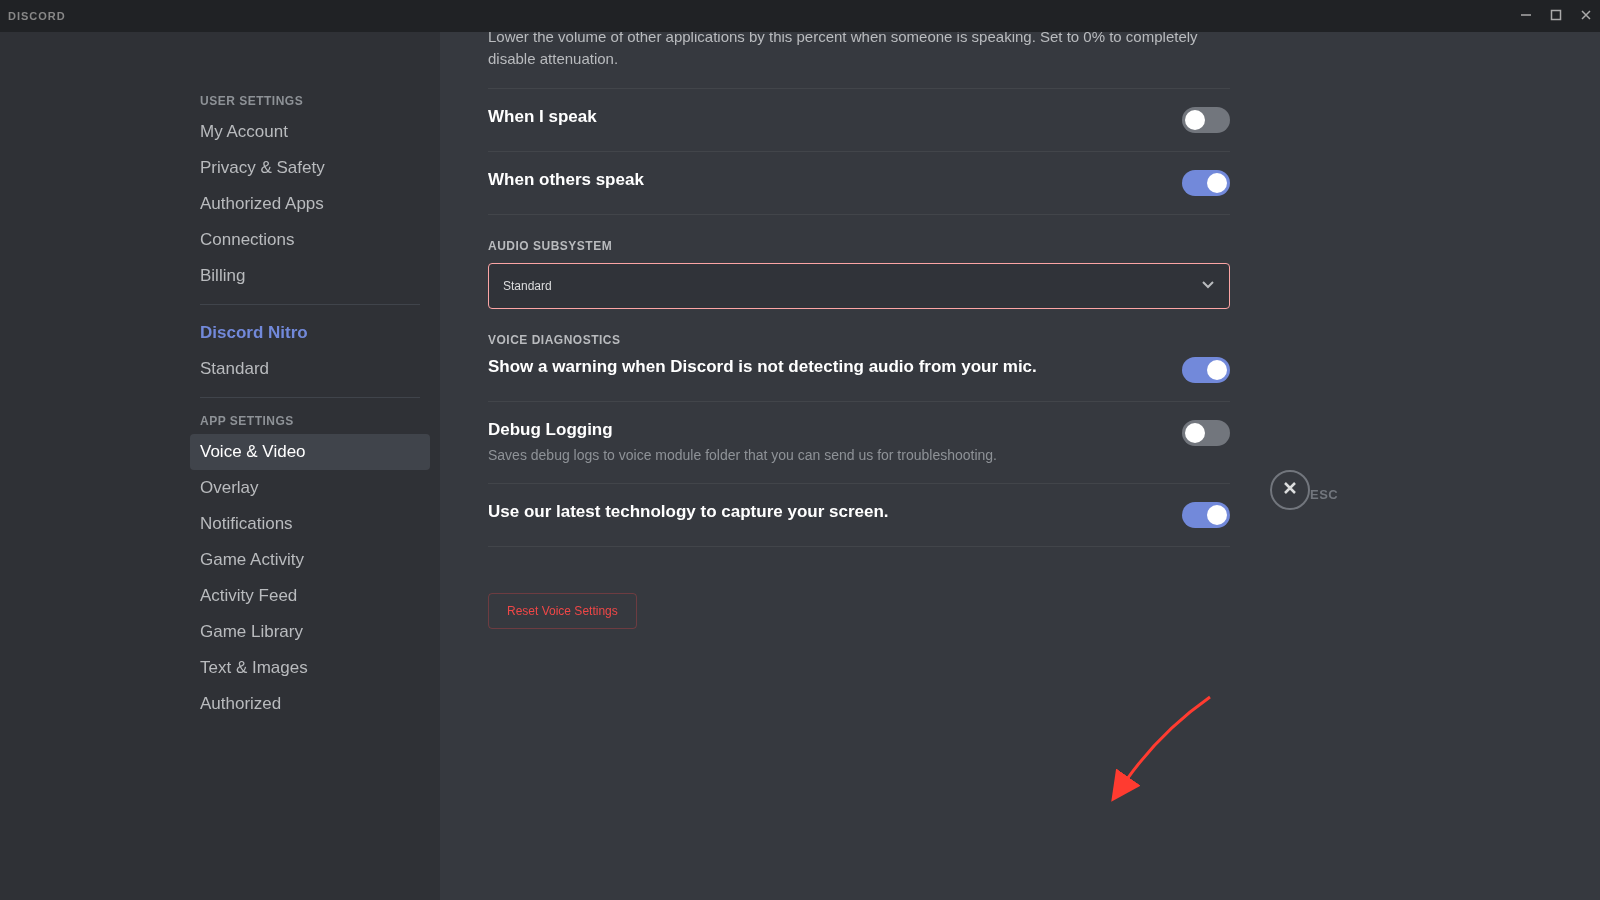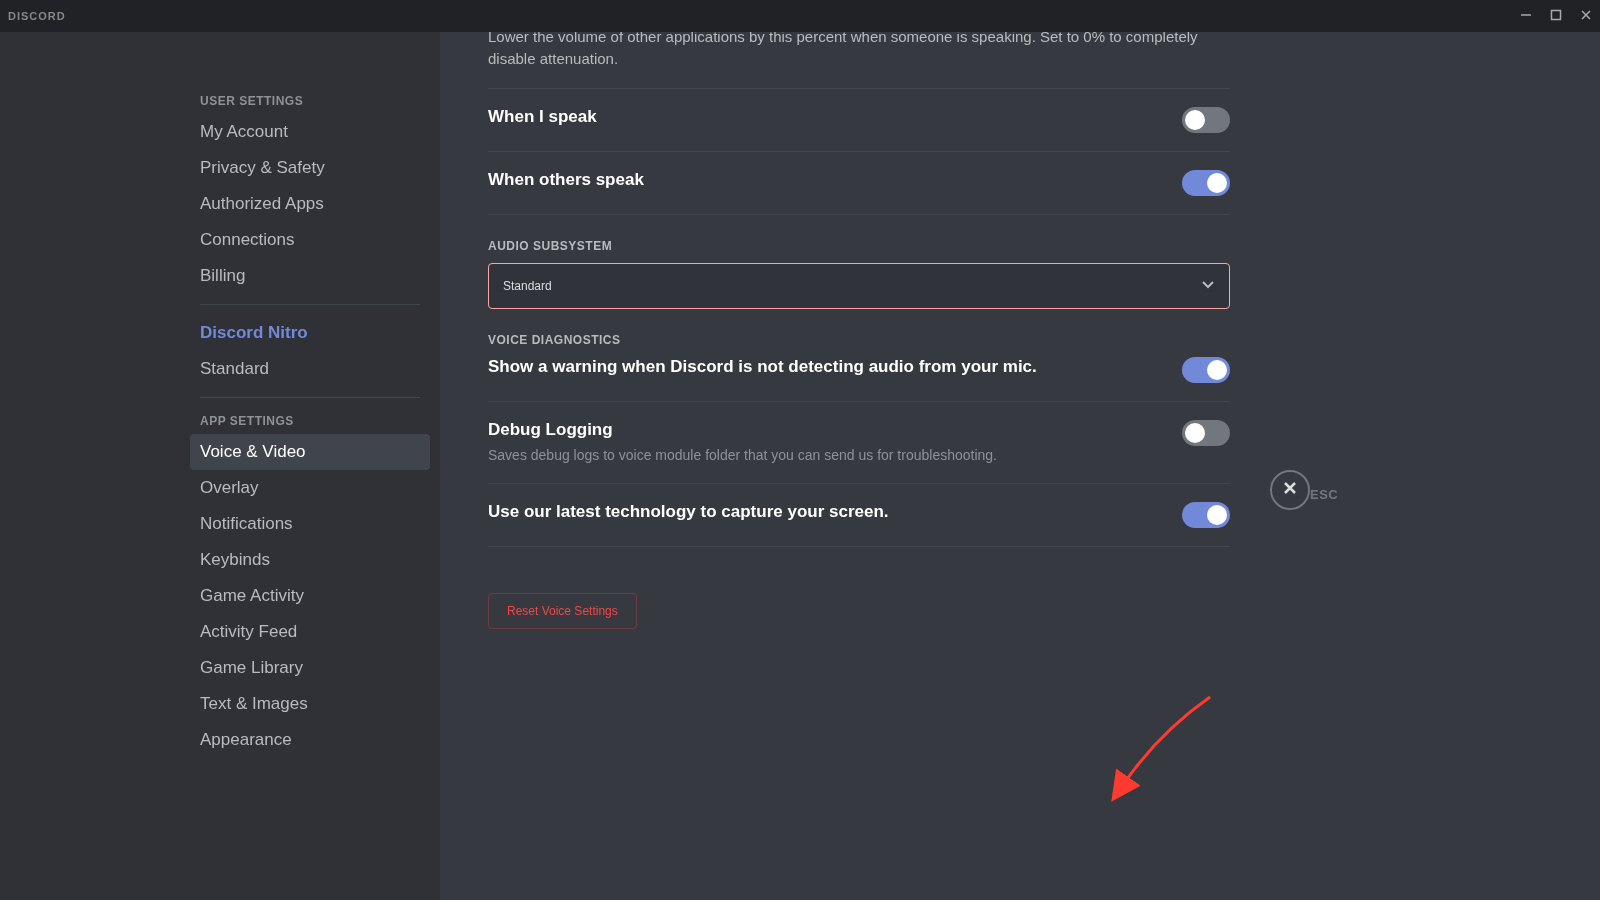--- a/index.html
+++ b/index.html
@@ -88,26 +88,25 @@
       </div>
     <div class="sep"></div>
     <div class="item nitro">Discord Nitro</div>
     <div class="item">Standard</div>
     <div class="sep"></div>
     <div class="header">APP SETTINGS</div>
     <div id="app-items">
         <div class="item active">Voice &amp; Video</div>
         <div class="item">Overlay</div>
         <div class="item">Notifications</div>
-        <div class="item">Keybinds</div>
         <div class="item">Game Activity</div>
         <div class="item">Activity Feed</div>
         <div class="item">Game Library</div>
         <div class="item">Text &amp; Images</div>
-        <div class="item">Appearance</div>
+        <div class="item">Authorized</div>
       </div>
   </div>
 
   <div class="content-area">
     <div class="content-inner">
 
       <div class="clip-text" style="margin-top:-6px">Lower the volume of other applications by this percent when someone is speaking. Set to 0% to completely disable attenuation.</div>
 
       <div class="divider"></div>
 

